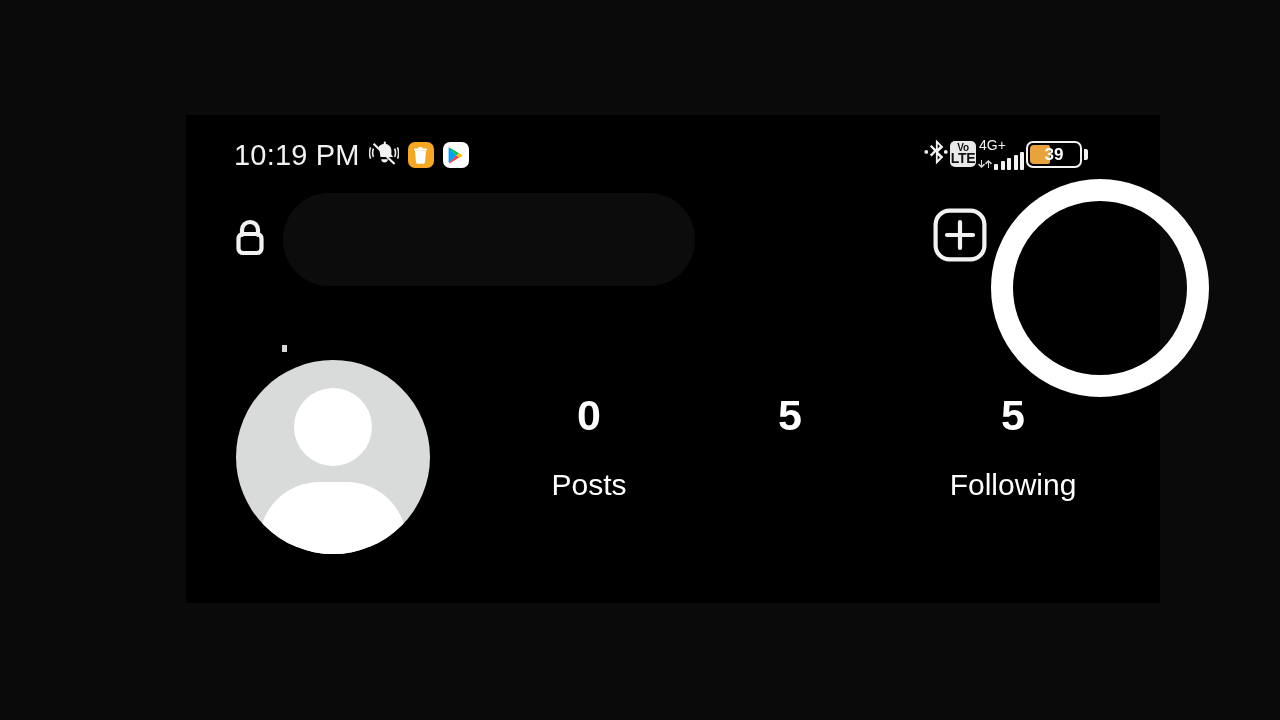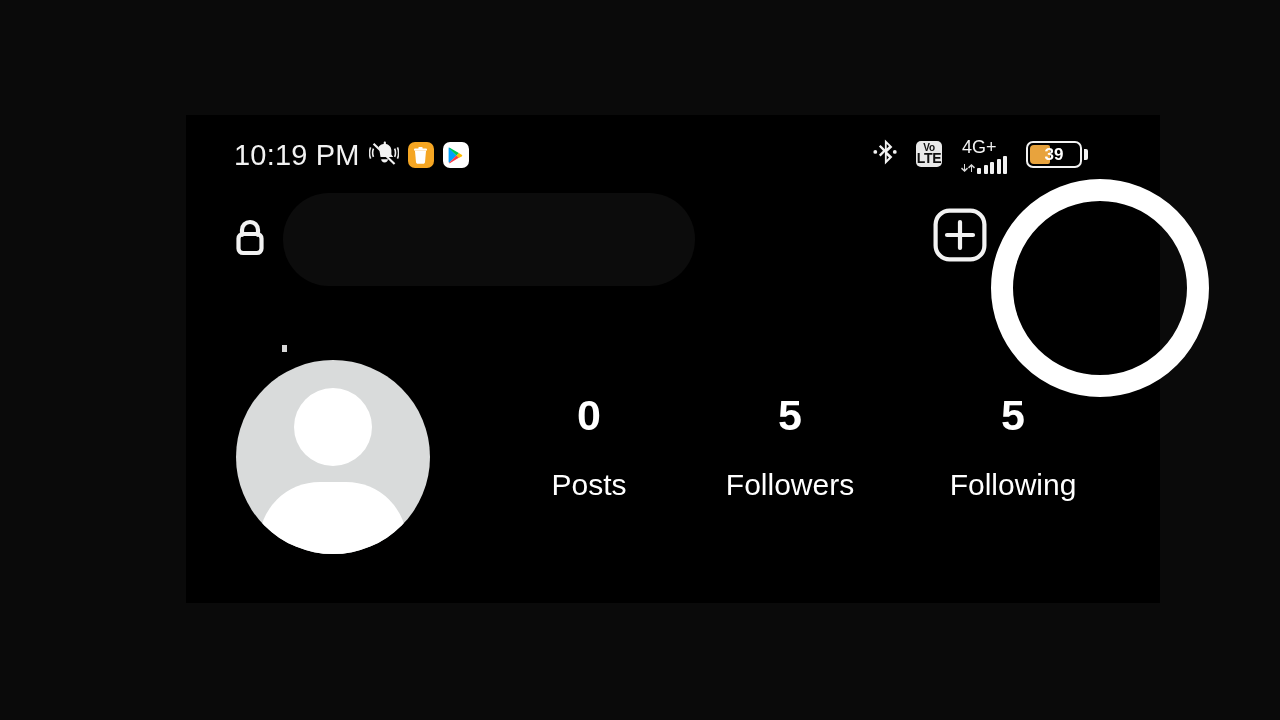--- a/index.html
+++ b/index.html
@@ -40,21 +40,21 @@
   #clock {
     color:#f2f2f2;
     font-size:29px;
     font-weight:500;
     letter-spacing:0.2px;
     line-height:1;
   }
   #status-right {
     position:absolute;
     right:72px; top:22px;
-    display:flex; align-items:center; gap:19px;
+    display:flex; align-items:center; gap:2px;
   }
 
   .nicon { display:block; }
 
   
   .trash-badge {
     width:26px; height:26px;
     border-radius:7px;
     background:#F5A623;
     display:flex; align-items:center; justify-content:center;
@@ -84,21 +84,21 @@
   
   .net-cluster {
     position:relative;
     display:flex; flex-direction:column;
     align-items:flex-start;
     height:32px;
     justify-content:flex-start;
   }
   .net-label {
     color:#f2f2f2;
-    font-size:18px;
+    font-size:14px;
     font-weight:500;
     line-height:1;
     margin-left:1px;
     margin-bottom:1px;
   }
   .net-row { display:flex; align-items:flex-end; gap:2px; height:17px; }
 
   
   .battery-wrap { position:relative; display:flex; align-items:center; }
   .battery-body {
@@ -374,21 +374,20 @@
 
       <div id="stats">
 
         <div class="stat" id="stat-posts">
           <span class="stat-value">0</span>
           <span class="stat-label">Posts</span>
         </div>
 
         <div class="stat" id="stat-followers">
           <span class="stat-value">5</span>
-          <span class="stat-label">Followers</span>
         </div>
 
         <div class="stat" id="stat-following">
           <span class="stat-value">5</span>
           <span class="stat-label">Following</span>
         </div>
 
       </div>
     </div>
 

